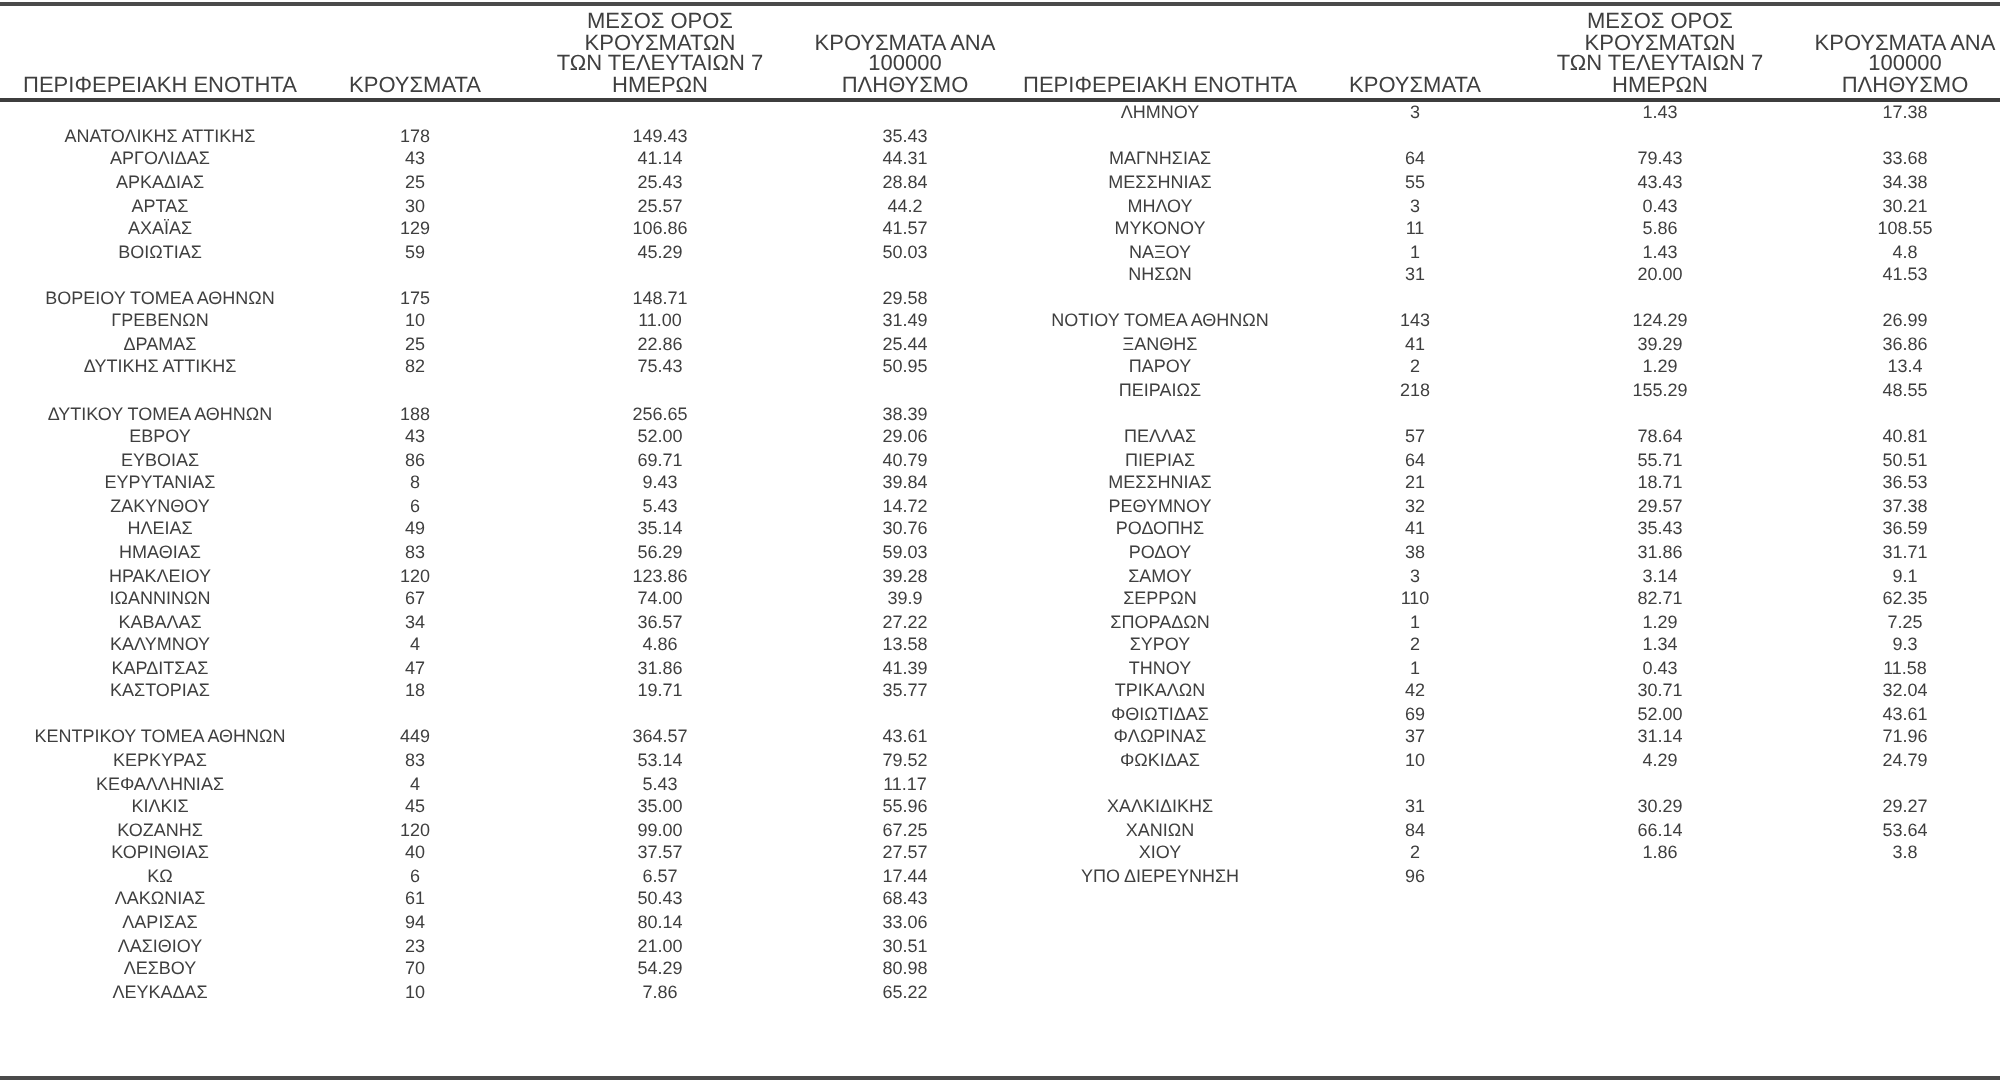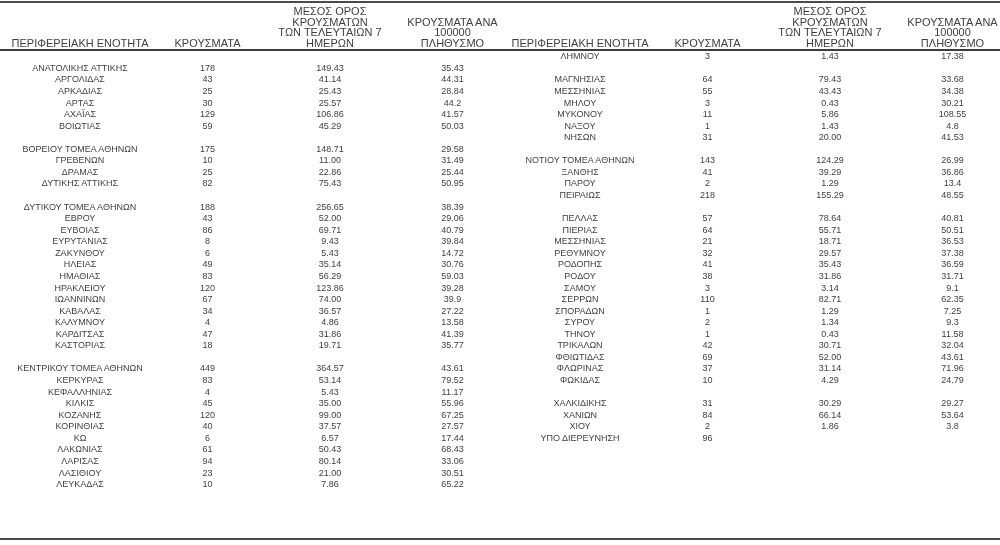--- a/index.html
+++ b/index.html
@@ -264,20 +264,26 @@
             <div class="tcell c2">80.14</div>
             <div class="tcell c3">33.06</div>
           </div>
           <div class="trow">
             <div class="tcell c0">ΛΑΣΙΘΙΟΥ</div>
             <div class="tcell c1">23</div>
             <div class="tcell c2">21.00</div>
             <div class="tcell c3">30.51</div>
           </div>
           <div class="trow">
+            <div class="tcell c0">ΛΕΣΒΟΥ</div>
+            <div class="tcell c1">70</div>
+            <div class="tcell c2">54.29</div>
+            <div class="tcell c3">80.98</div>
+          </div>
+          <div class="trow">
             <div class="tcell c0">ΛΕΥΚΑΔΑΣ</div>
             <div class="tcell c1">10</div>
             <div class="tcell c2">7.86</div>
             <div class="tcell c3">65.22</div>
           </div>
         </div>
     </div>
 
     <div class="tbl">
       <div class="thead">

